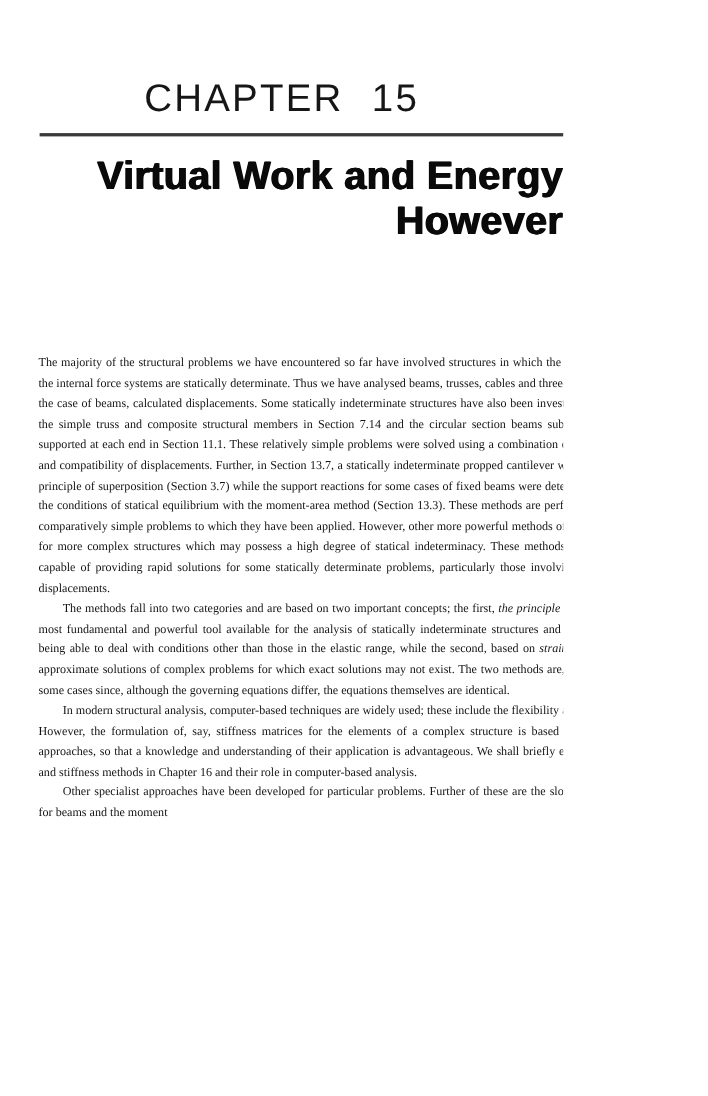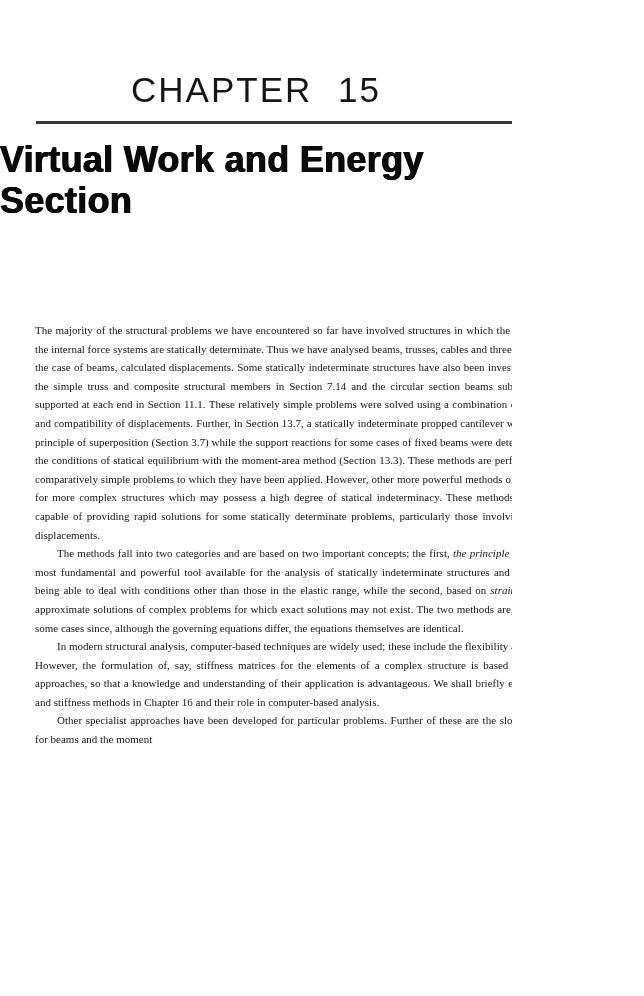--- a/index.html
+++ b/index.html
@@ -33,21 +33,21 @@
     left: 36px;
     width: 572px;
     height: 3px;
     background: #3a3a3a;
   }
   .book-title {
     position: absolute;
     top: 139px;
     left: 0;
     width: 100%;
-    text-align: left;
+    text-align: right;
     font-family: "Liberation Sans", sans-serif;
     font-weight: 700;
     font-size: 36px;
     line-height: 41px;
     letter-spacing: 0.3px;
     color: #0a0a0a;
     text-shadow: 0.6px 0 0 #0a0a0a, -0.6px 0 0 #0a0a0a;
   }
   .body-text {
     position: absolute;
@@ -73,21 +73,21 @@
   }
 </style>
 </head>
 <body>
 
 <div class="page">
   <div class="chapter-heading">CHAPTER 15</div>
   <div class="rule"></div>
   <div class="book-title">
     <div>Virtual Work and Energy</div>
-    <div>Section</div>
+    <div>However</div>
   </div>
   <div class="body-text" id="body-text">
       <p><span>The majority of the structural problems we have encountered so far have involved structures in which the support reactions and the internal force systems are statically determinate. Thus we have analysed beams, trusses, cables and three-pinned arches and, in the case of beams, calculated displacements. Some statically indeterminate structures have also been investigated. These include the simple truss and composite structural members in Section 7.14 and the circular section beams subjected to torsion and supported at each end in Section 11.1. These relatively simple problems were solved using a combination of statical equilibrium and compatibility of displacements. Further, in Section 13.7, a statically indeterminate propped cantilever was analysed using the principle of superposition (Section 3.7) while the support reactions for some cases of fixed beams were determined by combining the conditions of statical equilibrium with the moment-area method (Section 13.3). These methods are perfectly adequate for the comparatively simple problems to which they have been applied. However, other more powerful methods of analysis are required for more complex structures which may possess a high degree of statical indeterminacy. These methods will, in addition, be capable of providing rapid solutions for some statically determinate problems, particularly those involving the calculation of displacements.</span></p>
       <p class="indent"><span>The methods fall into two categories and are based on two important concepts; the first, </span><i>the principle of virtual work</i><span>, is the most fundamental and powerful tool available for the analysis of statically indeterminate structures and has the advantage of being able to deal with conditions other than those in the elastic range, while the second, based on </span><i>strain energy</i><span>, can provide approximate solutions of complex problems for which exact solutions may not exist. The two methods are, in fact, equivalent in some cases since, although the governing equations differ, the equations themselves are identical.</span></p>
       <p class="indent"><span>In modern structural analysis, computer-based techniques are widely used; these include the flexibility and stiffness methods. However, the formulation of, say, stiffness matrices for the elements of a complex structure is based on one of the above approaches, so that a knowledge and understanding of their application is advantageous. We shall briefly examine the flexibility and stiffness methods in Chapter 16 and their role in computer-based analysis.</span></p>
       <p class="indent"><span>Other specialist approaches have been developed for particular problems. Further of these are the slope–deflection method for beams and the moment</span></p>
     </div>
 </div>
 
 </body></html>

